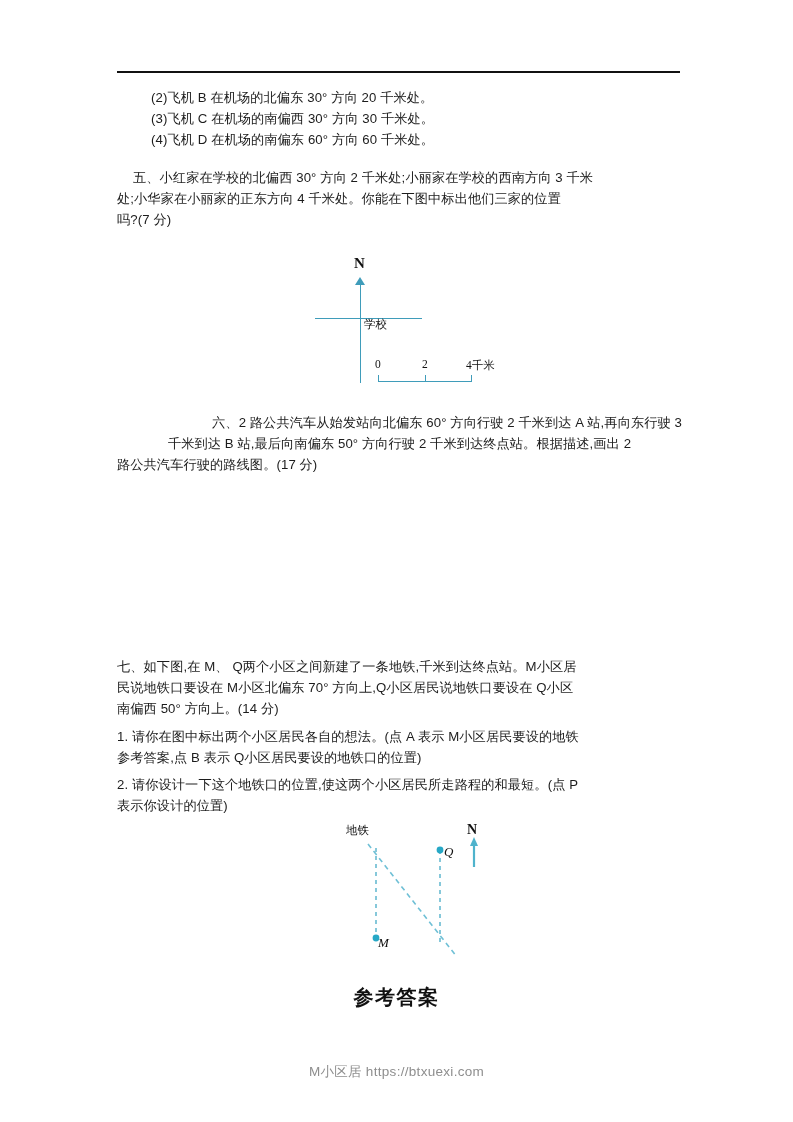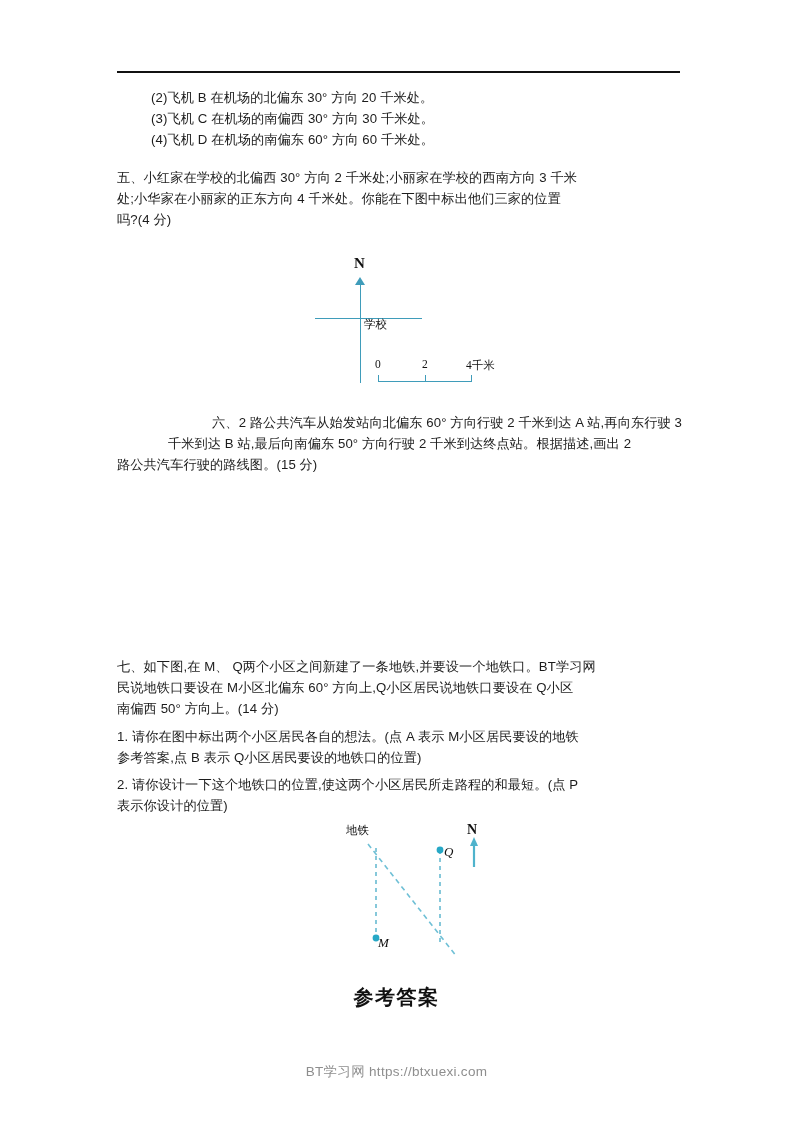--- a/index.html
+++ b/index.html
@@ -208,23 +208,23 @@
 <body>
 
 <div class="page">
 
   <div class="top-rule"></div>
 
   <div class="txt indent-sub" style="top:88px;">(2)飞机 B 在机场的北偏东 30°  方向 20 千米处。</div>
   <div class="txt indent-sub" style="top:109px;">(3)飞机 C 在机场的南偏西 30°  方向 30 千米处。</div>
   <div class="txt indent-sub" style="top:130px;">(4)飞机 D 在机场的南偏东 60°  方向 60 千米处。</div>
 
-  <div class="txt block-left" style="top:168px;">五、小红家在学校的北偏西 30°  方向 2 千米处;小丽家在学校的西南方向 3 千米</div>
+  <div class="txt block-left" style="top:168px;margin-left:16px;">五、小红家在学校的北偏西 30°  方向 2 千米处;小丽家在学校的西南方向 3 千米</div>
   <div class="txt block-left" style="top:189px;">处;小华家在小丽家的正东方向 4 千米处。你能在下图中标出他们三家的位置</div>
-  <div class="txt block-left" style="top:210px;">吗?(4 分)</div>
+  <div class="txt block-left" style="top:210px;">吗?(7 分)</div>
 
   <div class="diagram1">
     <div class="n-label">N</div>
     <div class="ax-arrow"></div>
     <div class="ax-v"></div>
     <div class="ax-h"></div>
     <div class="school-label">学校</div>
 
     <div class="scalebar">
       <div class="sb-line"></div>
@@ -232,26 +232,26 @@
       <div class="sb-tick sb-t1"></div>
       <div class="sb-tick sb-t2"></div>
       <div class="sb-lbl sb-l0">0</div>
       <div class="sb-lbl sb-l1">2</div>
       <div class="sb-lbl sb-l2">4千米</div>
     </div>
   </div>
 
   <div class="txt block-left" style="top:413px;text-align:right;">六、2 路公共汽车从始发站向北偏东 60°  方向行驶 2 千米到达 A 站,再向东行驶 3</div>
   <div class="txt block-left" style="top:434px;text-align:center;">千米到达 B 站,最后向南偏东 50°  方向行驶 2 千米到达终点站。根据描述,画出 2</div>
-  <div class="txt block-left" style="top:455px;">路公共汽车行驶的路线图。(15 分)</div>
+  <div class="txt block-left" style="top:455px;">路公共汽车行驶的路线图。(17 分)</div>
 
   <div style="position:absolute;left:117px;top:485px;width:565px;height:155px;"></div>
 
-  <div class="txt block-left" style="top:657px;">七、如下图,在 M、 Q两个小区之间新建了一条地铁,并要设一个地铁口。BT学习网</div>
-  <div class="txt block-left" style="top:678px;">民说地铁口要设在 M小区北偏东 60°  方向上,Q小区居民说地铁口要设在 Q小区</div>
+  <div class="txt block-left" style="top:657px;">七、如下图,在 M、 Q两个小区之间新建了一条地铁,千米到达终点站。M小区居</div>
+  <div class="txt block-left" style="top:678px;">民说地铁口要设在 M小区北偏东 70°  方向上,Q小区居民说地铁口要设在 Q小区</div>
   <div class="txt block-left" style="top:699px;">南偏西 50°  方向上。(14 分)</div>
 
   <div class="txt block-num" style="top:727px;">1.  请你在图中标出两个小区居民各自的想法。(点 A 表示 M小区居民要设的地铁</div>
   <div class="txt block-num" style="top:748px;">参考答案,点 B 表示 Q小区居民要设的地铁口的位置)</div>
   <div class="txt block-num" style="top:775px;">2.  请你设计一下这个地铁口的位置,使这两个小区居民所走路程的和最短。(点 P</div>
   <div class="txt block-num" style="top:796px;">表示你设计的位置)</div>
 
   <div class="diagram2">
     <svg class="subway-svg" width="190" height="160" viewBox="0 0 190 160">
 
@@ -269,15 +269,15 @@
       <circle cx="110" cy="35" r="3.4" fill="#27a8c6"></circle>
     </svg>
     <div class="d2-label lbl-ditie">地铁</div>
     <div class="d2-label lbl-q">Q</div>
     <div class="d2-label lbl-m">M</div>
     <div class="d2-label lbl-n">N</div>
   </div>
 
   <div class="answer-heading">参考答案</div>
 
-  <div class="footer">BT学习网 https://btxuexi.com</div>
+  <div class="footer">M小区居 https://btxuexi.com</div>
 
 </div>
 
 </body></html>

